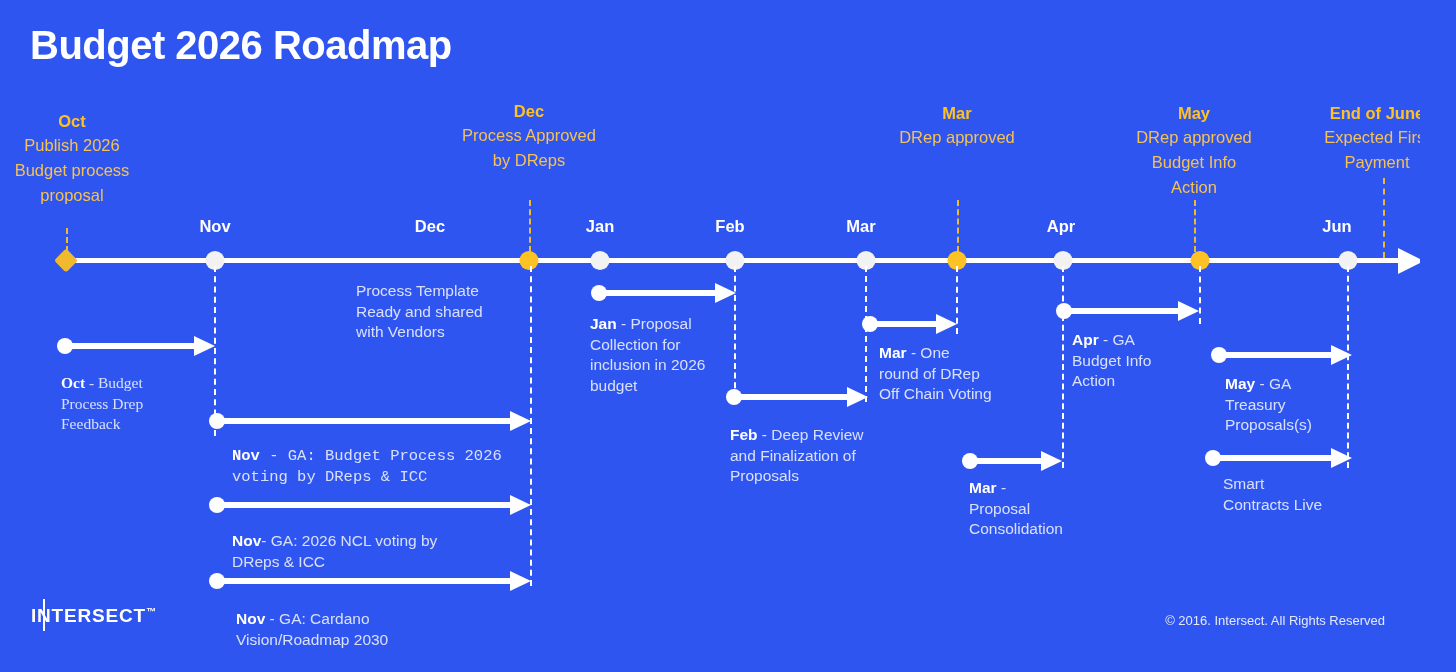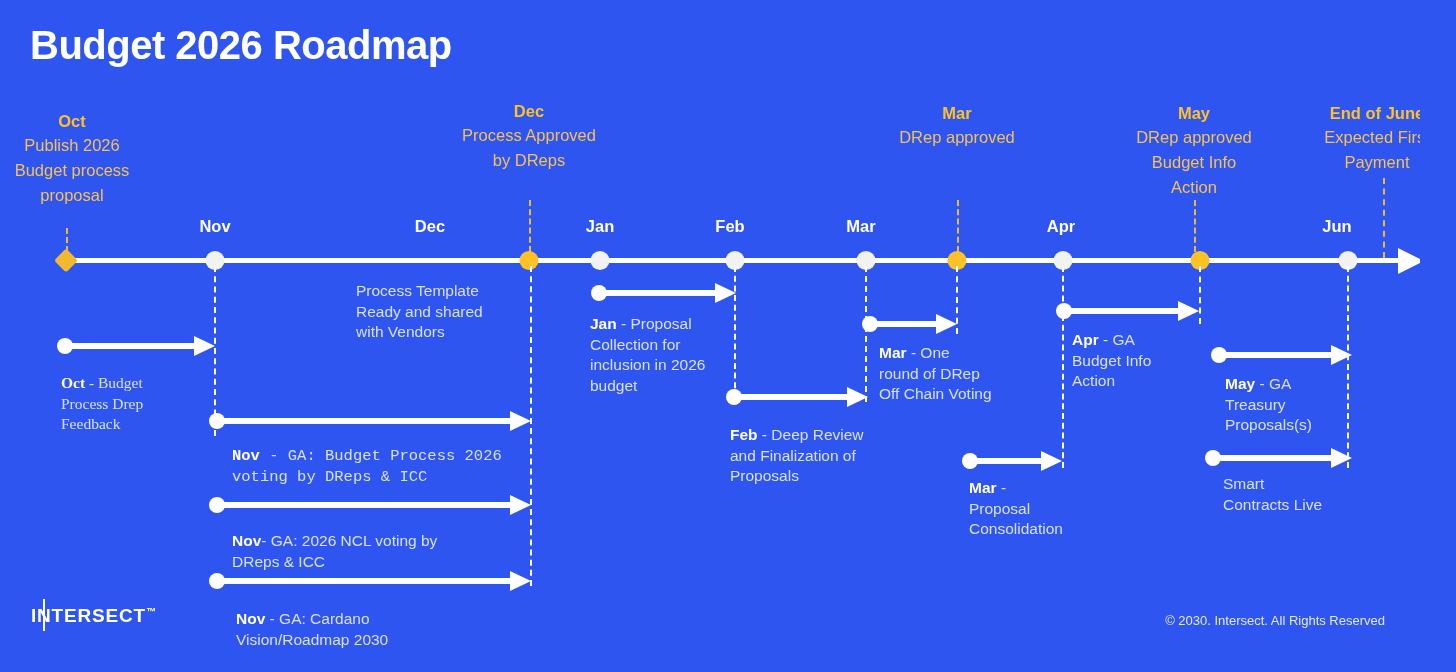--- a/index.html
+++ b/index.html
@@ -407,15 +407,15 @@
     <div class="task-label" style="left:1223px; top:474px; width:170px;">
       <span>Smart</span><br>
       <span>Contracts Live</span>
     </div>
   </div>
 
   <div class="logo">
     <span>I</span><span class="bar"></span><span>NTERSECT</span><span class="tm">™</span>
   </div>
 
-  <div class="copyright">© 2030. Intersect. All Rights Reserved</div>
+  <div class="copyright">© 2016. Intersect. All Rights Reserved</div>
 
 </div>
 
 </body></html>

